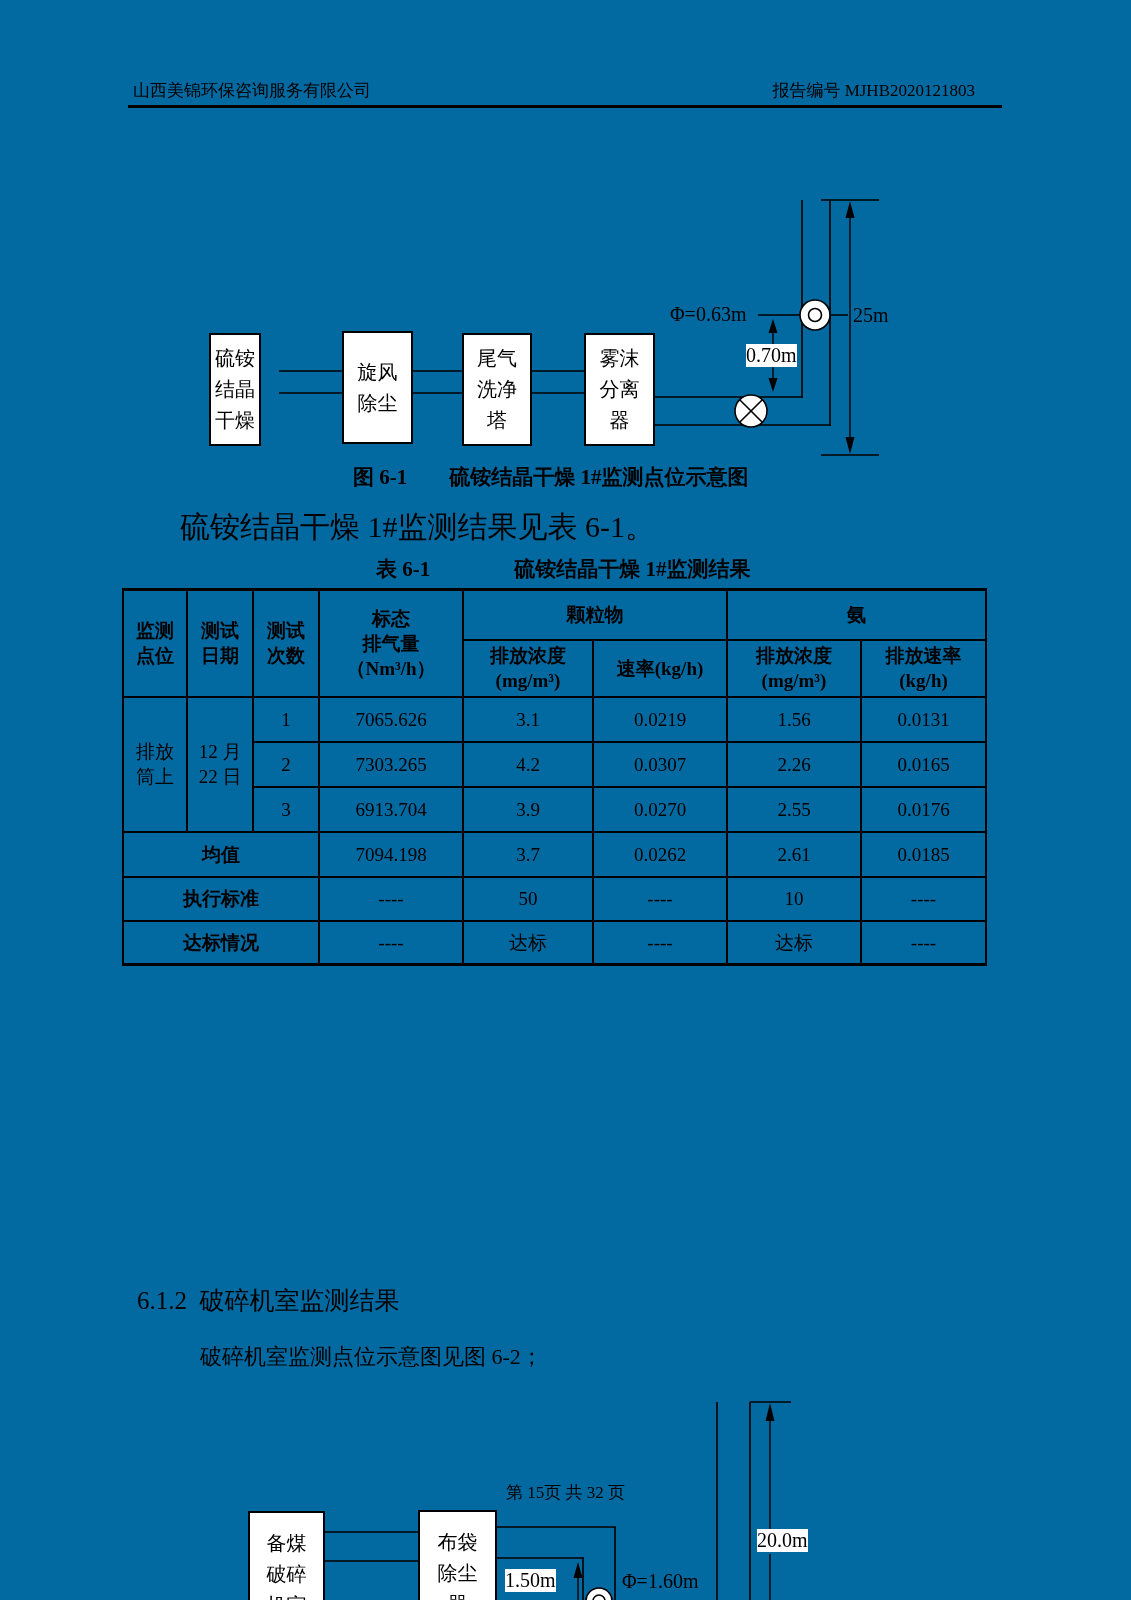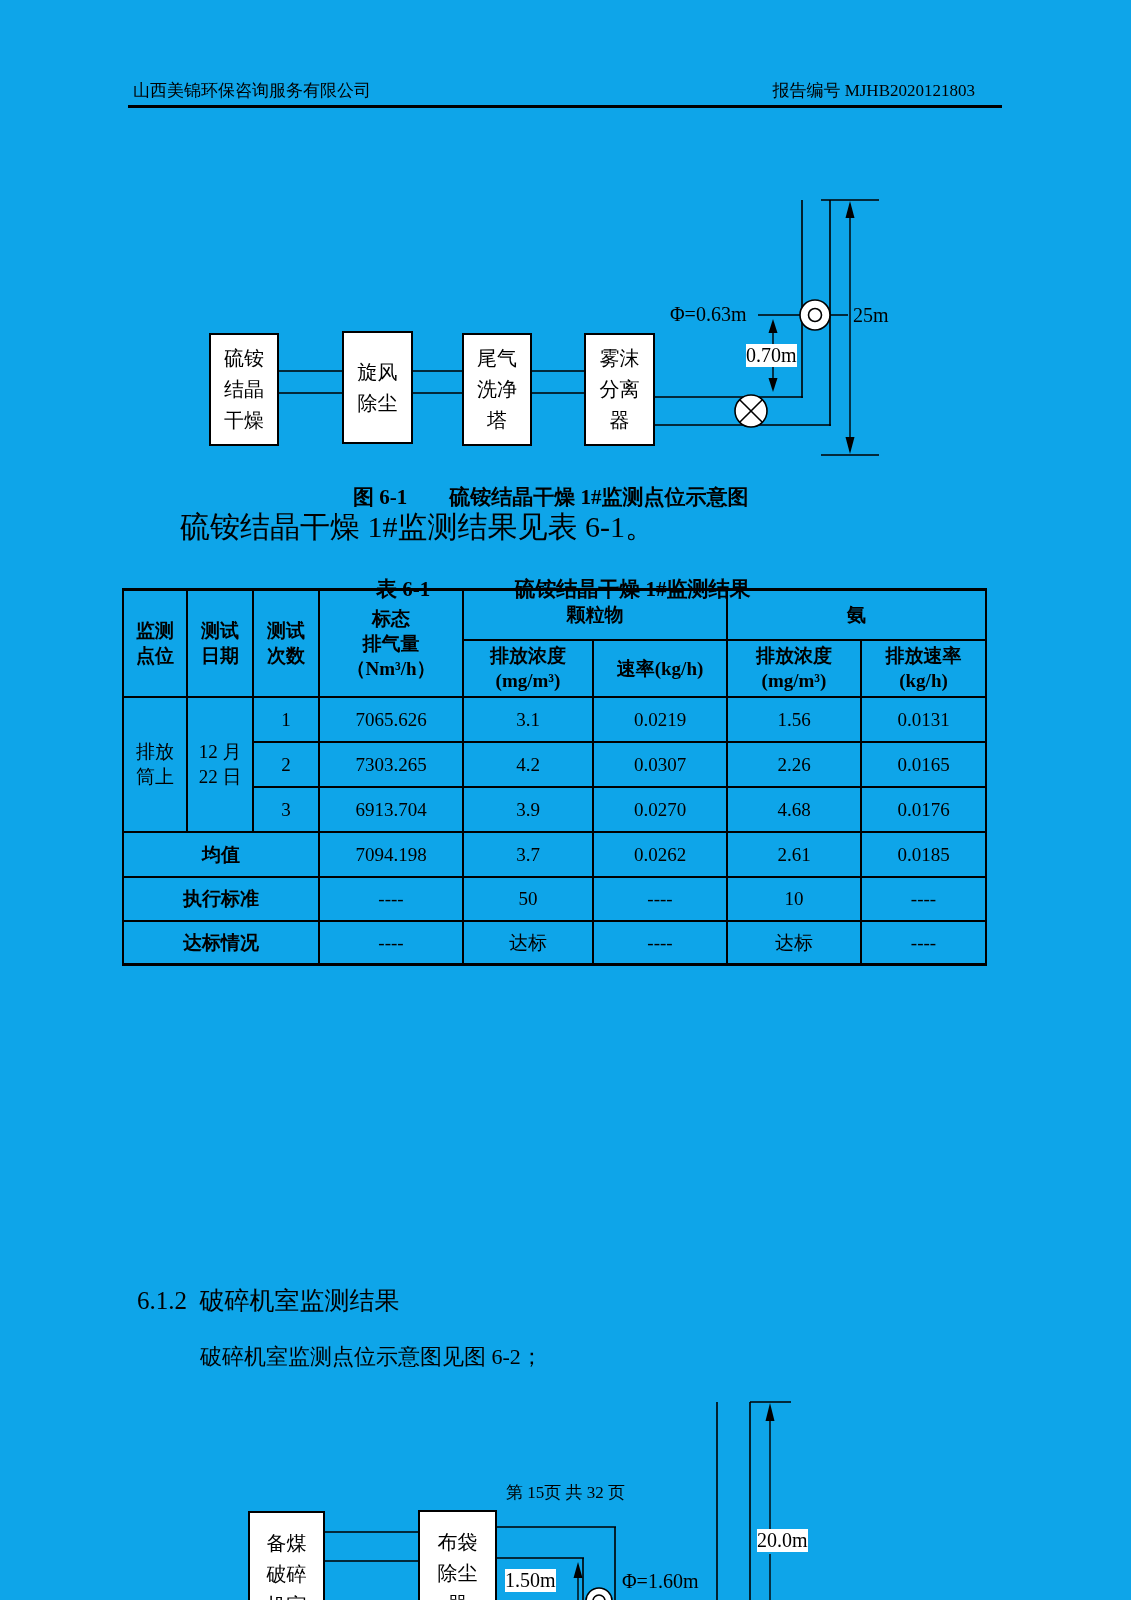--- a/index.html
+++ b/index.html
@@ -1,24 +1,24 @@
 <!DOCTYPE html>
 <html><head>
 <meta charset="utf-8">
 <style>
   html,body{margin:0;padding:0;background:#e8e8e8;}
   .page{
     position:relative; width:1131px; height:1600px; margin:0 auto;
-    background:#0ea5e9; overflow:hidden;
+    background:#0369a1; overflow:hidden;
     font-family:"Liberation Serif","DejaVu Serif",serif; color:#000;
   }
   .abs{position:absolute;}
   .txt{position:absolute; white-space:pre; color:#000;}
   .pre{white-space:pre-line;}
-  .bold{font-weight:bold;margin-top:20px;}
+  .bold{font-weight:bold;}
   .whitebg{background:#fff;}
   .box{
     position:absolute; border:2px solid #000; background:#fff;
     box-sizing:border-box; display:flex; align-items:center; justify-content:center;
     text-align:center; font-size:20px; line-height:31px;
   }
   svg.overlay{position:absolute; left:0; top:0; pointer-events:none;}
   .hrule{position:absolute; background:#000;}
   table.mon{
     position:absolute; left:122px; top:588px; width:863px;
@@ -105,21 +105,21 @@
     <g stroke="#000" stroke-width="1.4" fill="none">
       <line x1="578" y1="1575" x2="578" y2="1600"></line>
       <polygon points="573.5,1578 582.5,1578 578,1562" fill="#000" stroke="none"></polygon>
     </g>
     <g stroke="#000" stroke-width="1.6">
       <circle cx="599" cy="1601" r="13" fill="#fff"></circle>
       <circle cx="599" cy="1601" r="6" fill="#fff"></circle>
     </g>
   </svg>
 
-  <div class="box" style="left:209px; top:333px; width:70px; height:113px;">
+  <div class="box" style="left:209px; top:333px; width:52px; height:113px;">
     <span class="pre">硫铵
 结晶
 干燥</span>
   </div>
   <div class="box" style="left:342px; top:331px; width:71px; height:113px;">
     <span class="pre">旋风
 除尘</span>
   </div>
   <div class="box" style="left:462px; top:333px; width:70px; height:113px;">
     <span class="pre">尾气
@@ -194,21 +194,21 @@
       <td>4.2</td>
       <td>0.0307</td>
       <td>2.26</td>
       <td>0.0165</td>
     </tr>
     <tr class="trD">
       <td>3</td>
       <td>6913.704</td>
       <td>3.9</td>
       <td>0.0270</td>
-      <td>4.68</td>
+      <td>2.55</td>
       <td>0.0176</td>
     </tr>
     <tr class="trD">
       <td colspan="3" class="hdr">均值</td>
       <td>7094.198</td>
       <td>3.7</td>
       <td>0.0262</td>
       <td>2.61</td>
       <td>0.0185</td>
     </tr>

